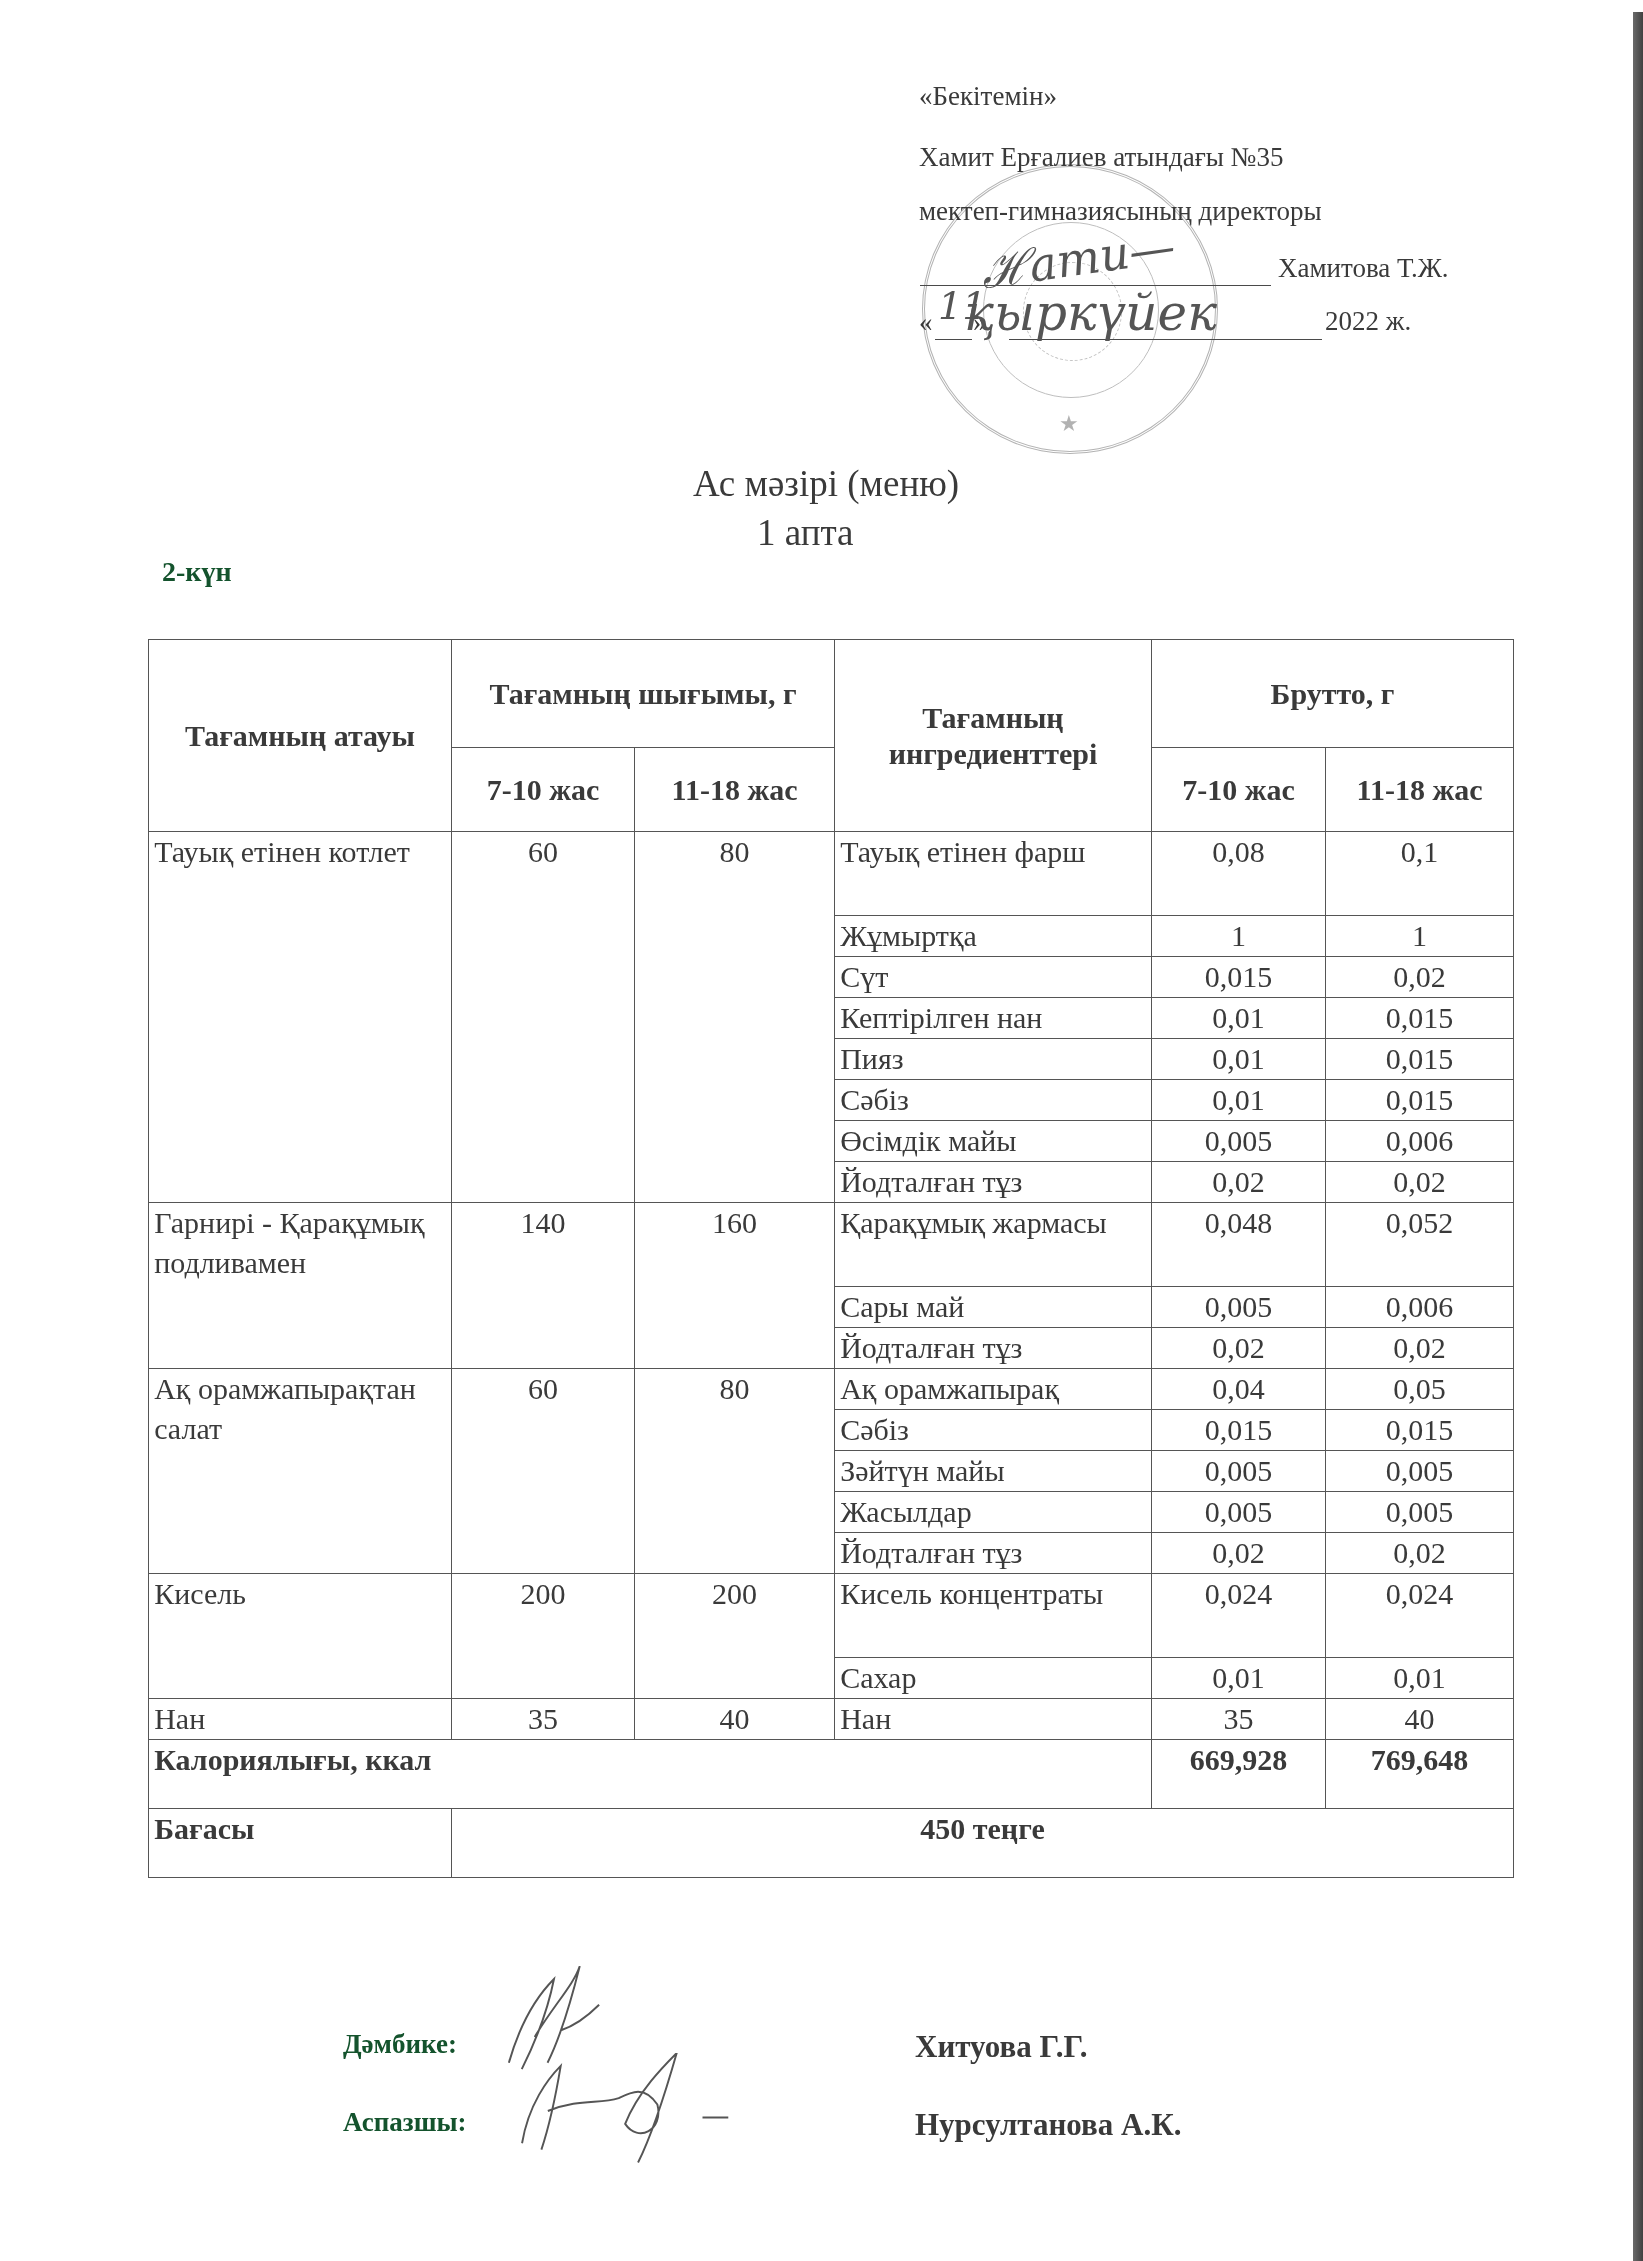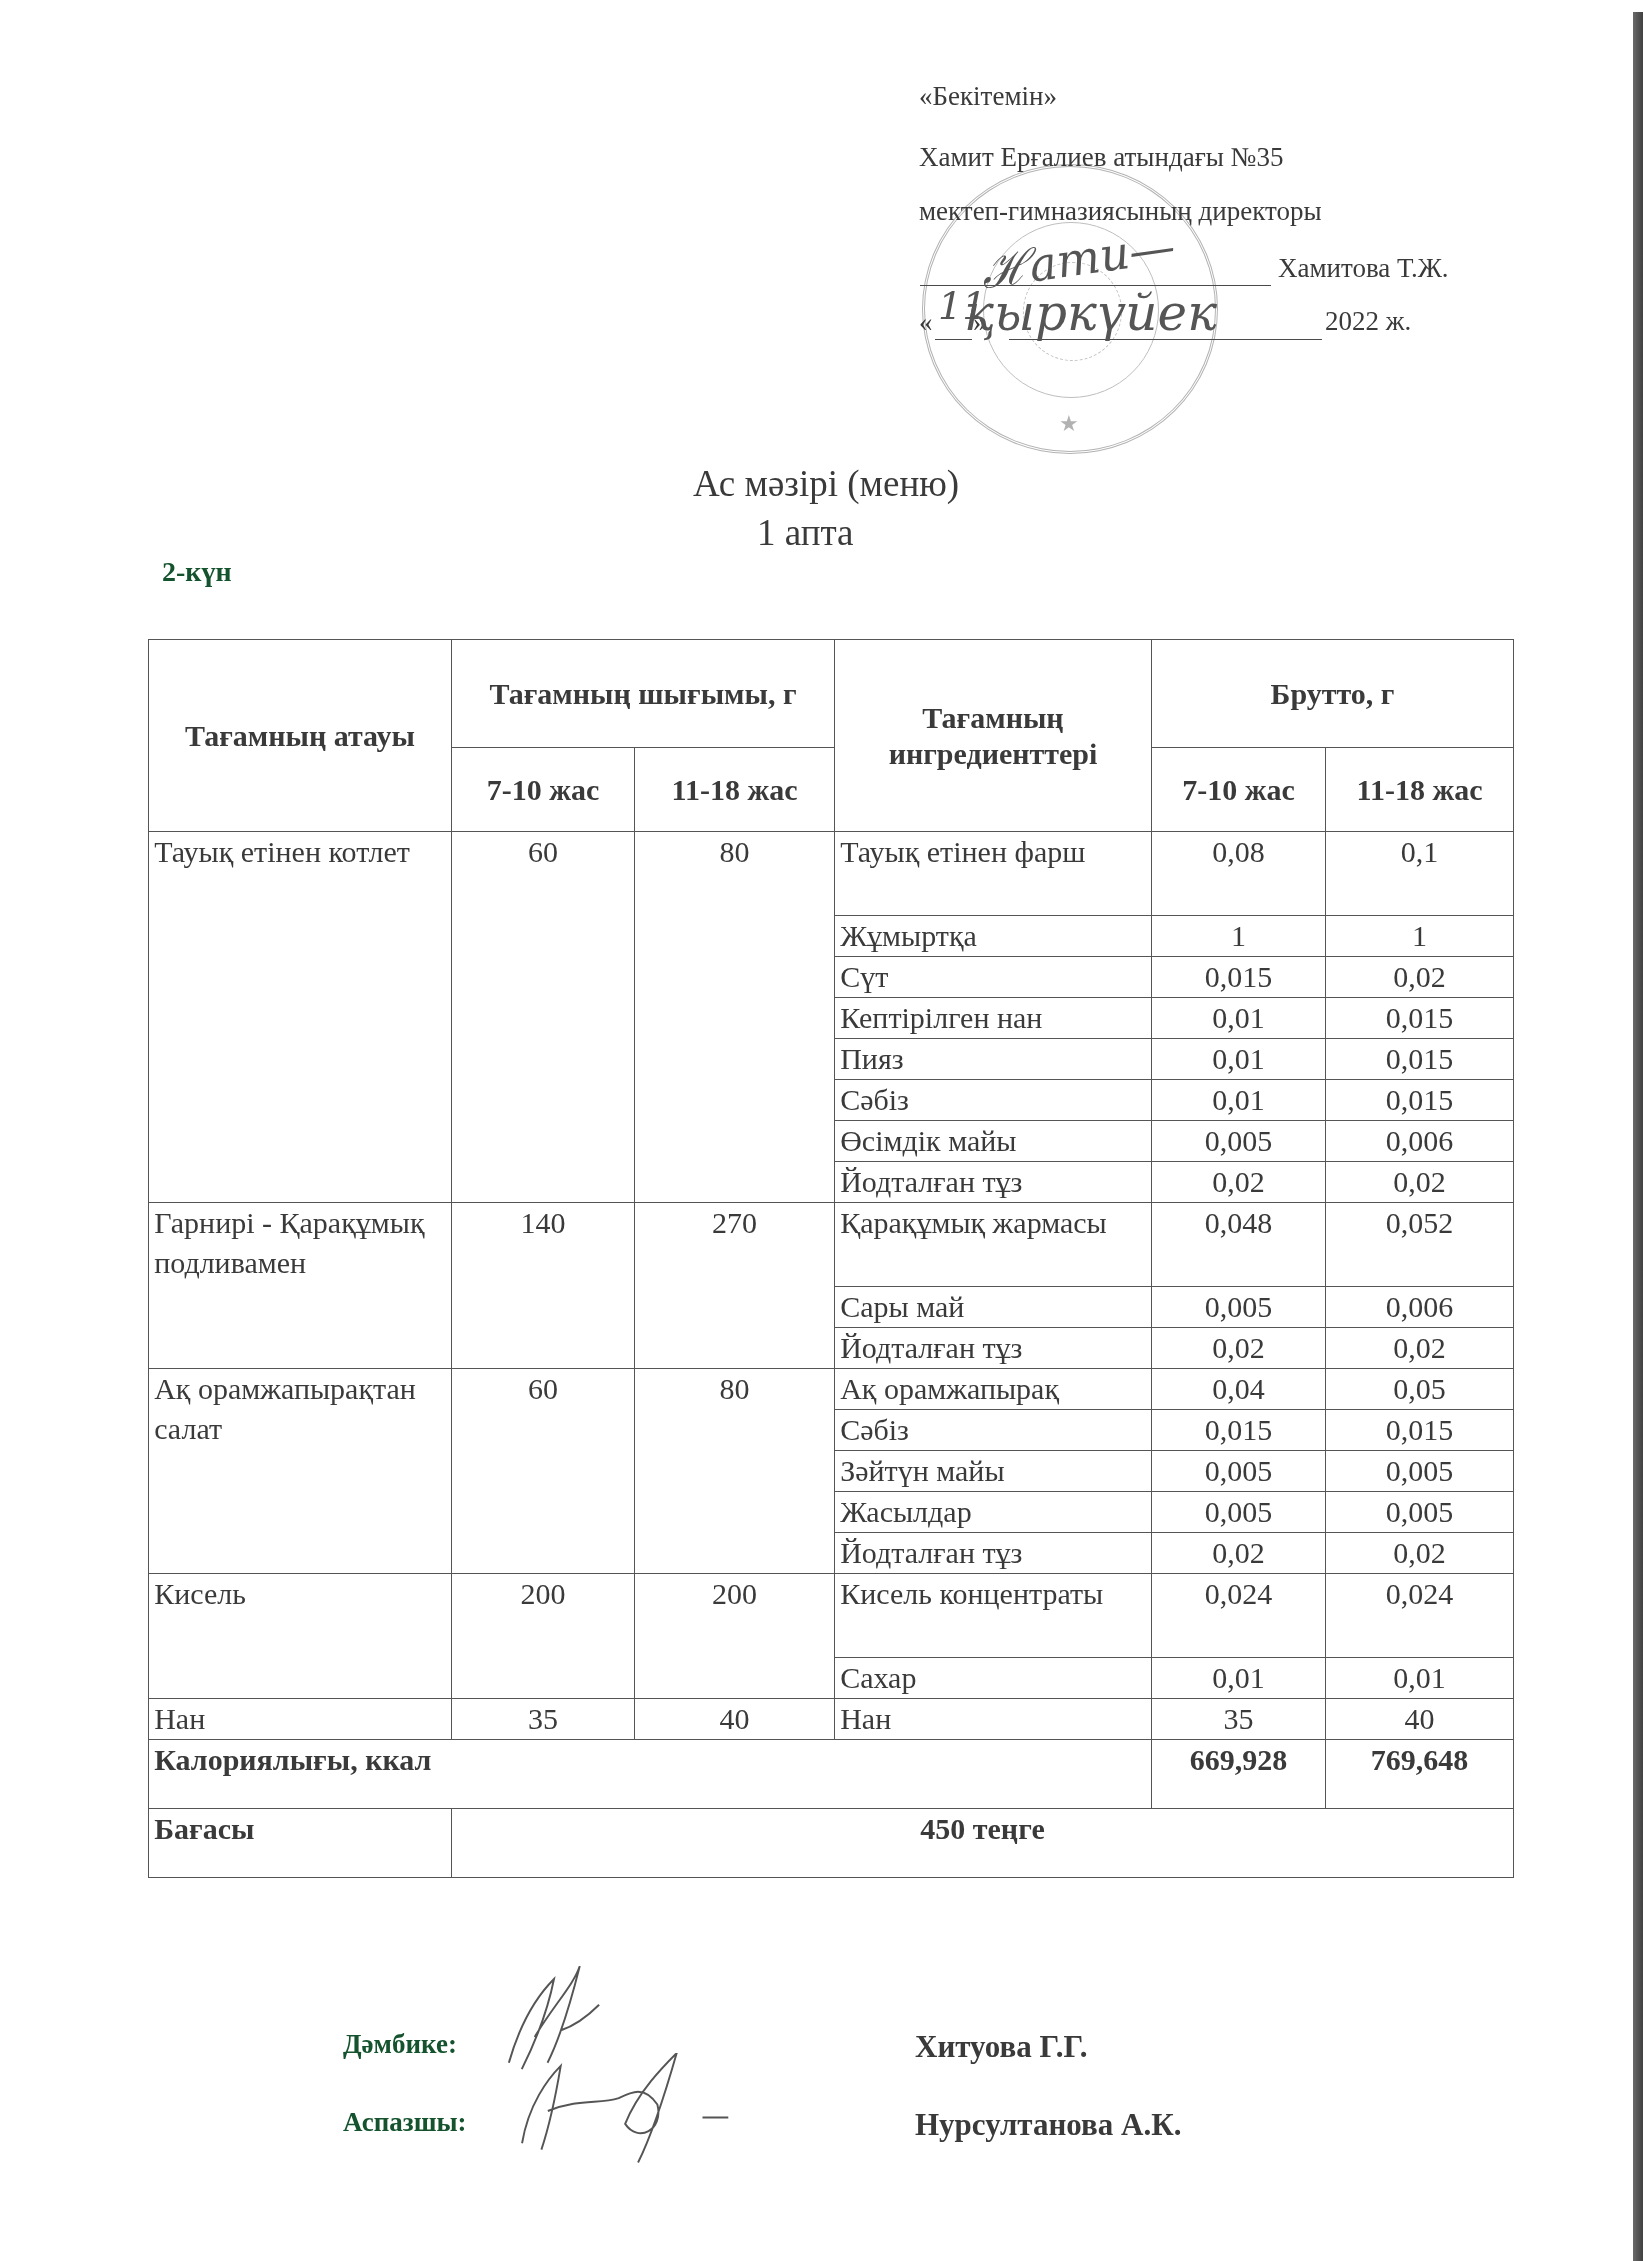--- a/index.html
+++ b/index.html
@@ -137,21 +137,21 @@
         <td class="c">0,006</td>
       </tr>
       <tr class="r1">
         <td class="l">Йодталған тұз</td>
         <td class="c">0,02</td>
         <td class="c">0,02</td>
       </tr>
       <tr class="r2">
         <td class="l" rowspan="3">Гарнирі - Қарақұмық подливамен</td>
         <td class="c" rowspan="3">140</td>
-        <td class="c" rowspan="3">270</td>
+        <td class="c" rowspan="3">160</td>
         <td class="l">Қарақұмық жармасы</td>
         <td class="c">0,048</td>
         <td class="c">0,052</td>
       </tr>
       <tr class="r1">
         <td class="l">Сары май</td>
         <td class="c">0,005</td>
         <td class="c">0,006</td>
       </tr>
       <tr class="r1">

